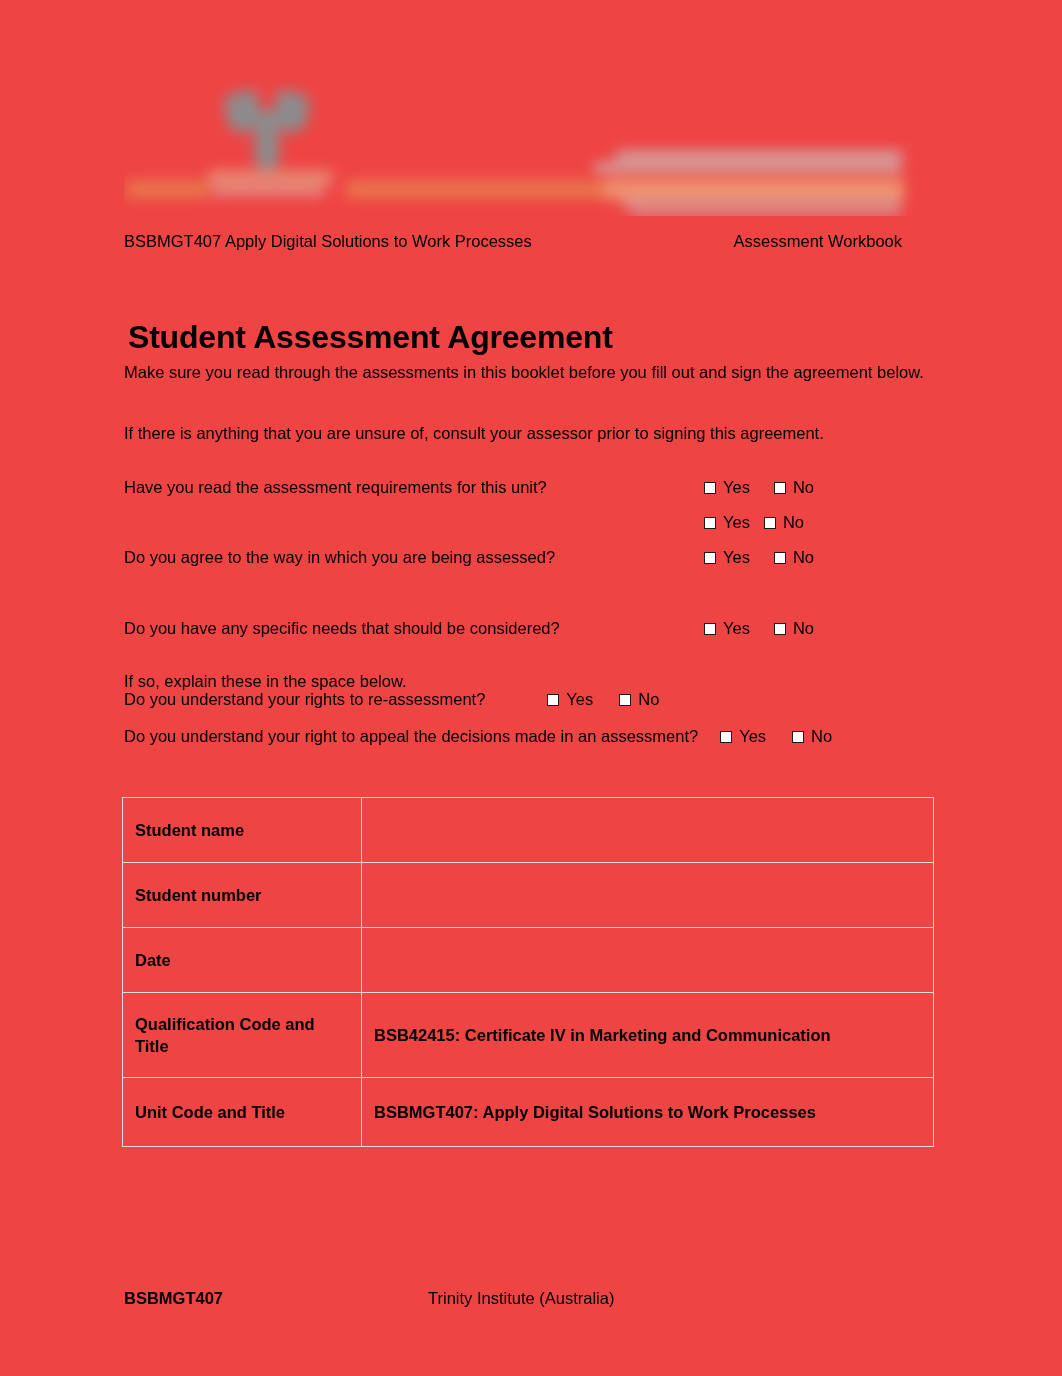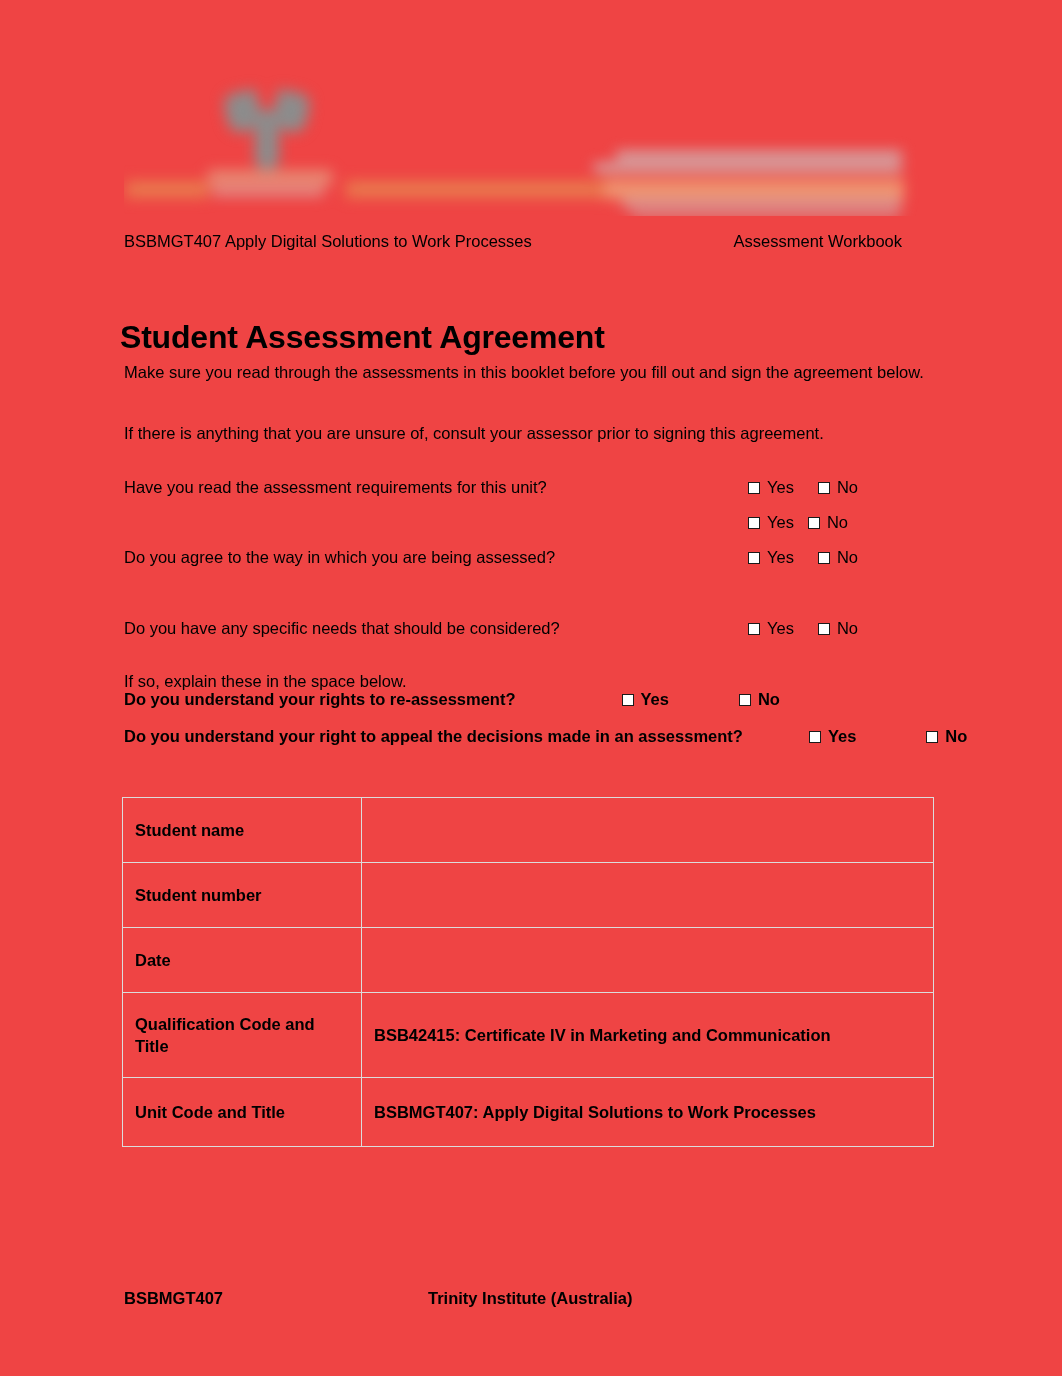--- a/index.html
+++ b/index.html
@@ -156,21 +156,21 @@
     position: absolute;
     right: 40px; top: 0;
     font-size: 16.5px;
     line-height: 24px;
     white-space: nowrap;
   }
 
   
   .title {
     position: absolute;
-    left: 120px;
+    left: 128px;
     top: 296px;
     font-size: 32px;
     font-weight: bold;
     line-height: 40px;
     letter-spacing: -0.2px;
     white-space: nowrap;
   }
 
   
   .intro1 {
@@ -226,42 +226,40 @@
     margin-right: 7px;
     box-sizing: border-box;
   }
   .optlabel {
     font-size: 16.5px;
     line-height: 22px;
   }
   .opt {
     display: inline-block;
     white-space: nowrap;
-    margin-left: 44px;
   }
   .opt + .opt { margin-left: 24px; }
 
   
   .note {
     position: absolute;
     left: 124px;
     top: 653px;
     font-size: 16.5px;
     line-height: 22px;
     white-space: nowrap;
   }
 
   
   .qb {
     position: absolute;
     left: 124px;
     font-size: 16.5px;
     line-height: 22px;
     white-space: nowrap;
-    font-weight: bold;
   }
   .qb-1 { top: 688px; }
   .qb-2 { top: 725px; }
   .qb .gap-lg { display: inline-block; width: 62px; }
   .qb .gap-sm { display: inline-block; width: 26px; }
   .qb .gap-xs { display: inline-block; width: 22px; }
 
   
   .tblwrap {
     position: absolute;
@@ -306,21 +304,21 @@
     left: 0; top: 0;
     font-size: 16.5px;
     font-weight: bold;
     line-height: 24px;
     white-space: nowrap;
   }
   .ft-center {
     position: absolute;
     left: 304px; top: 0;
     font-size: 16.5px;
-    font-weight: bold;
+    font-weight: normal;
     line-height: 24px;
     white-space: nowrap;
   }
 </style>
 </head>
 <body>
 
 <div class="page">
 
   <div class="letterhead">

